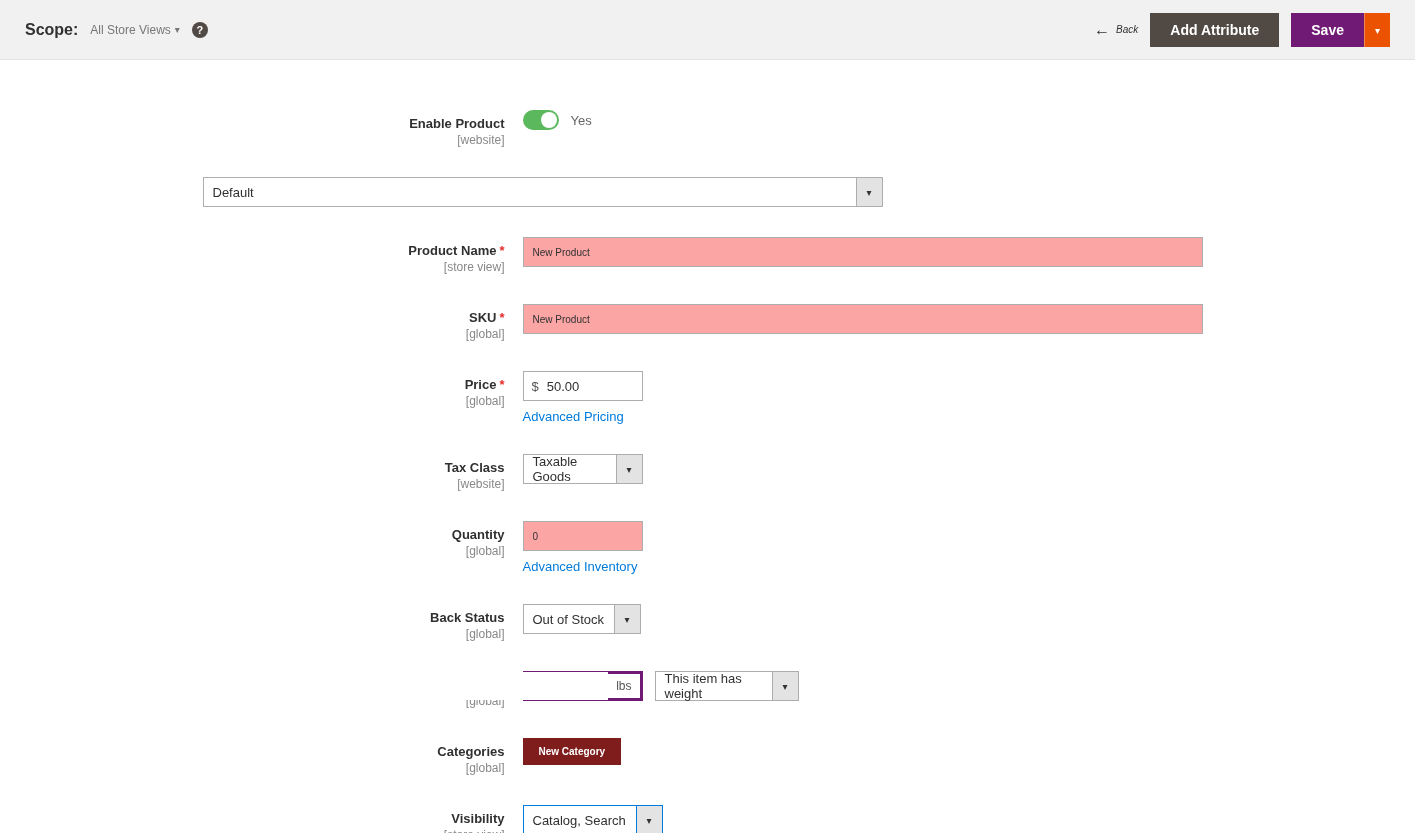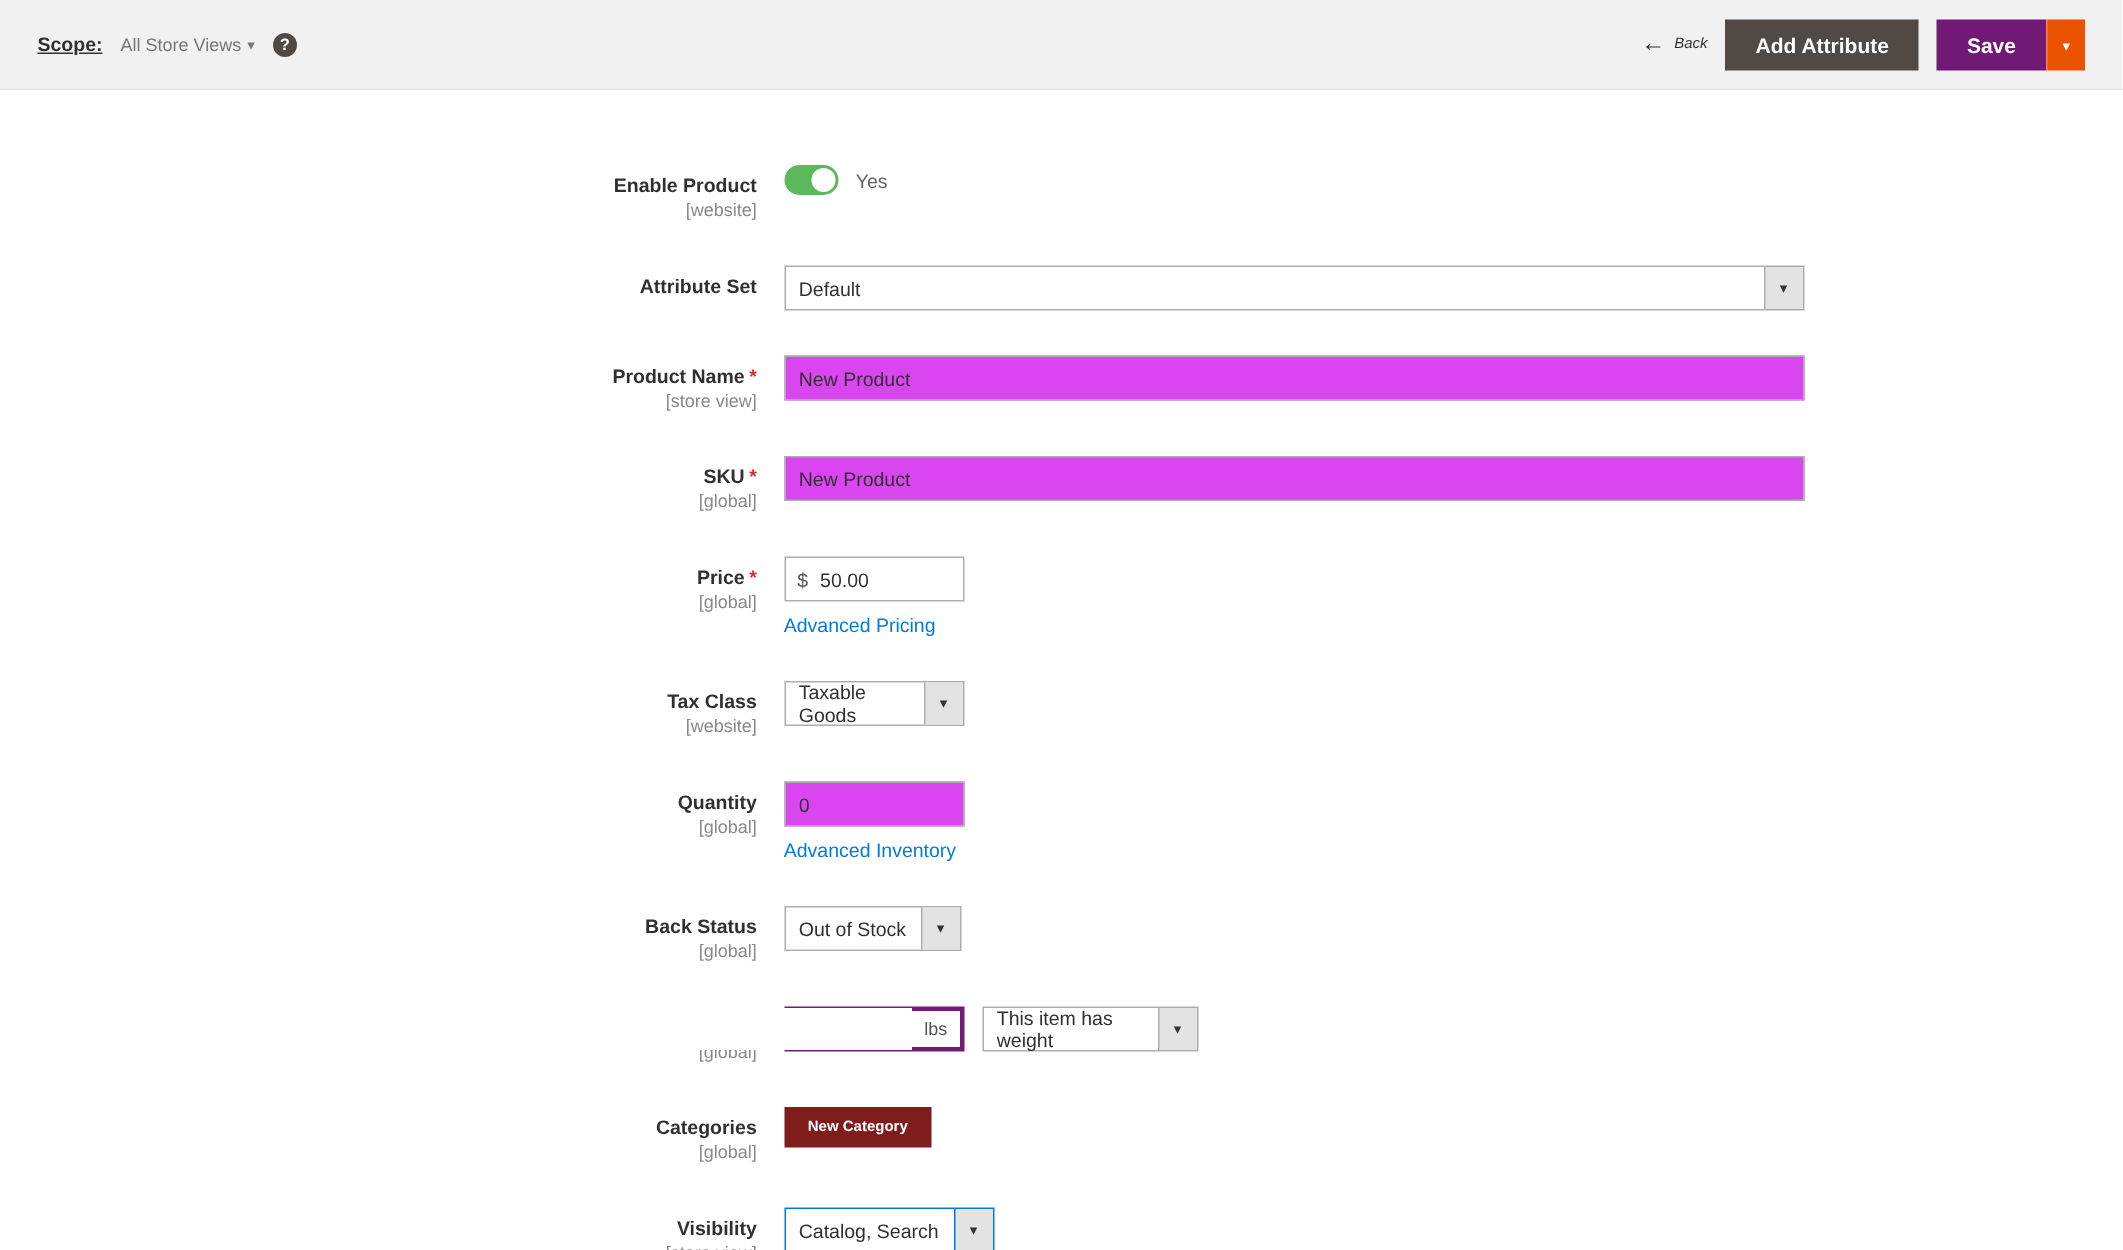--- a/index.html
+++ b/index.html
@@ -9,21 +9,21 @@
 .toolbar {
   background: #f1f1f1;
   border-bottom: 1px solid #e3e3e3;
   padding: 12px 25px;
   display: flex;
   align-items: center;
   justify-content: space-between;
   height: 60px;
 }
 .toolbar-left { display: flex; align-items: center; gap: 12px; }
-.scope-label { font-weight: bold; font-size: 13px; text-decoration: underline; }
+.scope-label { font-weight: bold; font-size: 16px; }
 .scope-select {
   font-size: 12px;
   color: #777;
   display: inline-flex;
   align-items: center;
   gap: 4px;
   cursor: pointer;
 }
 .scope-select::after { content: "▾"; font-size: 10px; }
 .help-icon {
@@ -94,23 +94,23 @@
   margin-top: 2px;
 }
 .req { color: #e02b27; margin-left: 3px; }
 .form-control { flex: 1; display: flex; flex-direction: column; align-items: flex-start; }
 .form-control-inline { flex: 1; display: flex; align-items: center; gap: 12px; flex-wrap: wrap; }
 
 input[type=text].txt {
   border: 1px solid #adadad;
   height: 30px;
   padding: 0 9px;
-  font-size: 13px;
-  color: #303030;
-  background: #d946ef;
+  font-size: 10px;
+  color: #303030;
+  background: #fca5a5;
 }
 .txt-wide { width: 680px; }
 .txt-small { width: 120px; }
 
 .select-like {
   border: 1px solid #adadad;
   height: 30px;
   display: inline-flex;
   align-items: stretch;
   background: #fff;
@@ -257,23 +257,20 @@
       <span>Enable Product</span>
       <span class="sub">[website]</span>
     </div>
     <div class="form-control-inline">
       <span class="toggle"></span>
       <span class="toggle-label">Yes</span>
     </div>
   </div>
 
   <div class="form-row">
-    <div class="form-label">
-      <span>Attribute Set</span>
-    </div>
     <div class="form-control">
       <div class="select-like attrset-select">
         <span class="sel-text">Default</span>
         <span class="sel-caret"></span>
       </div>
     </div>
   </div>
 
   <div class="form-row">
     <div class="form-label">

